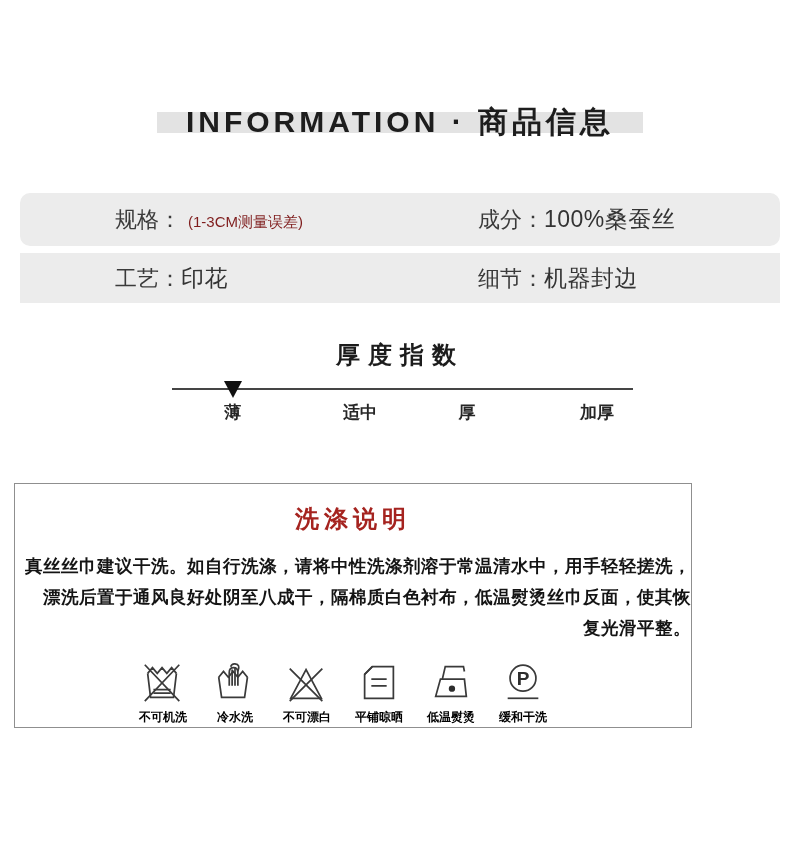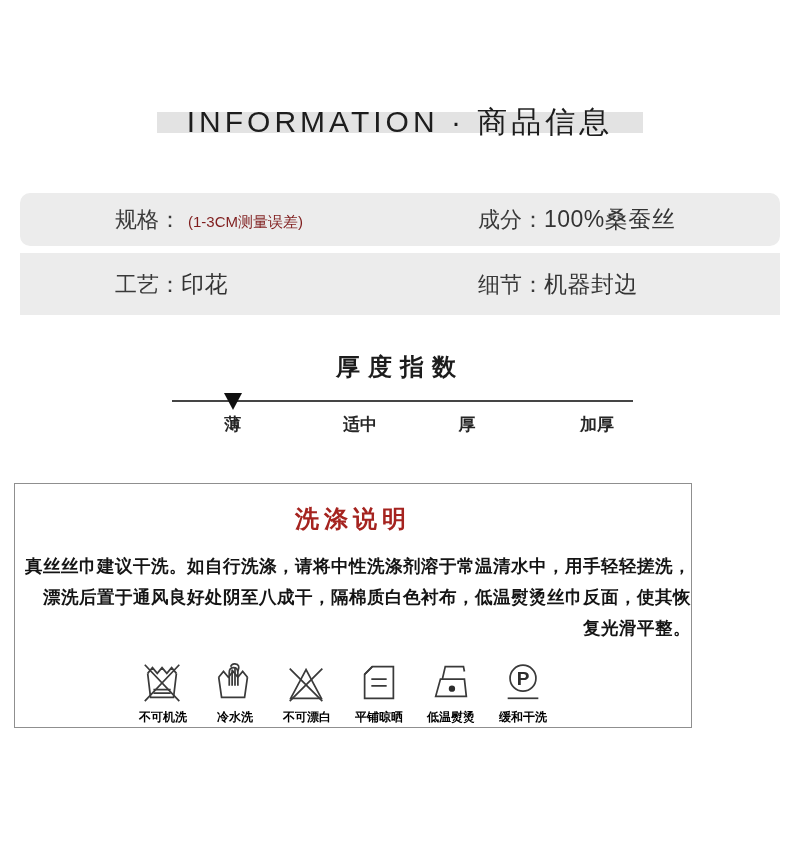--- a/index.html
+++ b/index.html
@@ -11,21 +11,21 @@
     overflow:hidden;
     position:relative;
   }
 
   
   .header { padding-top:98px; text-align:center; }
   .page-title {
     position:relative;
     display:inline-block;
     font-size:30px;
-    font-weight:400;
+    font-weight:700;
     letter-spacing:4px;
     line-height:47px;
     color:#1d1d1d;
     white-space:nowrap;
   }
   .page-title .band {
     position:absolute;
     left:50%; transform:translateX(-50%);
     top:14px; width:486px; height:21px;
     background:#e3e3e3;
@@ -34,21 +34,21 @@
   .page-title .title-text { position:relative; z-index:1; }
 
   
   .spec-table { margin:48px 20px 0 20px; }
   .spec-row {
     background:#ececec;
     display:flex;
     align-items:center;
   }
   .spec-row.r1 { height:53px; margin-bottom:7px;border-radius:10px; }
-  .spec-row.r2 { height:62px; }
+  .spec-row.r2 { height:50px; }
   .spec-cell { display:flex; align-items:baseline; white-space:nowrap; }
   .spec-cell.c1 { flex:0 0 458px; padding-left:95px; }
   .spec-label { font-size:22px; color:#3a3a3a; }
   .spec-value { font-size:23px; color:#333333; letter-spacing:0.5px; }
   .spec-note  { font-size:15px; color:#7f1d1d; margin-left:7px; }
 
   
   .thickness { margin-top:36px; }
   .thickness-title {
     text-align:center;

